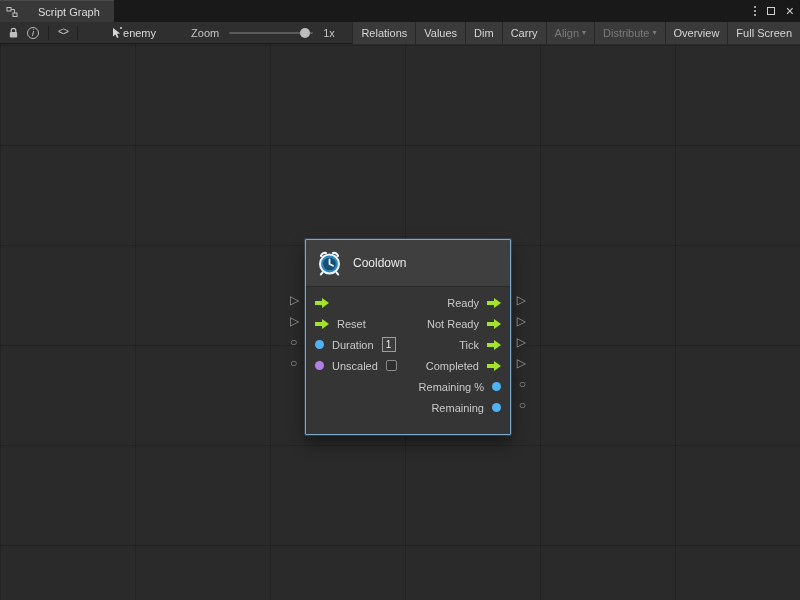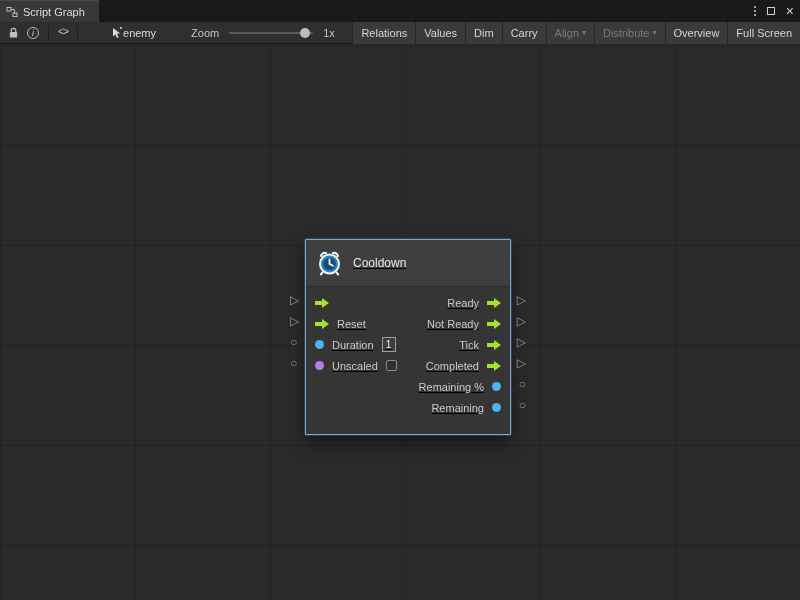--- a/index.html
+++ b/index.html
@@ -3,21 +3,21 @@
 <meta charset="utf-8">
 <style>
   * { margin:0; padding:0; box-sizing:border-box; }
   html,body { width:800px; height:600px; overflow:hidden; }
   body { font-family:"Liberation Sans","DejaVu Sans",sans-serif; background:#1a1a1a; }
 
   .window { width:800px; height:600px; display:flex; flex-direction:column; }
 
   
   .titlebar { height:22px; background:#191919; display:flex; align-items:stretch; position:relative; }
-  .tab { display:flex; align-items:center; gap:5px; background:#383838; padding:0 14px 0 6px;
+  .tab { display:flex; align-items:center; gap:20px; background:#383838; padding:0 14px 0 6px;
          font-size:11px; color:#dcdcdc; border-top:1px solid #4a4a4a; }
   .win-controls { position:absolute; right:4px; top:0; height:22px; display:flex; align-items:center; gap:9px; }
   .kebab { display:flex; flex-direction:column; align-items:center; cursor:pointer; padding:2px; }
   .kebab i { display:block; width:2px; height:2px; background:#cfcfcf; border-radius:50%; margin:1px 0; }
   .maxbox { width:8px; height:8px; border:1px solid #cfcfcf; display:inline-block; }
   .closex { color:#cfcfcf; font-size:14px; line-height:14px; padding:0 2px; cursor:pointer; }
 
   
   .toolbar { height:22px; background:#2f2f2f; border-bottom:1px solid #191919;
              display:flex; align-items:center; font-size:11px; color:#cfcfcf; }
@@ -41,21 +41,21 @@
   
   .canvas { position:relative; flex:1; background-color:#2a2a2a;
     background-image:
       linear-gradient(to right, rgba(0,0,0,0.16) 1px, transparent 1px),
       linear-gradient(to bottom, rgba(0,0,0,0.16) 1px, transparent 1px);
     background-size:135px 100px; background-position:0px 1px; }
 
   
   .node-wrap { position:absolute; left:288px; top:195px; width:240px; }
   .node { margin:0 17px; width:206px; border:1px solid #7aa8cc; border-radius:1px;
-          box-shadow:0 0 0 1px rgba(100,150,200,0.25), 0 8px 16px rgba(0,0,0,0.45); cursor:move;text-decoration:underline; }
+          box-shadow:0 0 0 1px rgba(100,150,200,0.25), 0 8px 16px rgba(0,0,0,0.45); cursor:move; }
   .node-header { height:47px; background:#3f3f3f; border-bottom:1px solid #2b2b2b;
                  display:flex; align-items:center; padding:0 10px; gap:10px; }
   .node-title { font-size:12px; color:#e8e8e8; }
   .node-body { background:#353535; padding:5px 0 16px; }
   .port-row { height:21px; display:flex; align-items:center; justify-content:space-between; padding:0 9px; }
   .pgroup { display:flex; align-items:center; gap:8px; font-size:11px; color:#c9c9c9; }
   .pgroup.right { justify-content:flex-end; }
 
   .flow-arrow { position:relative; display:inline-block; width:14px; height:10px; }
   .flow-arrow::before { content:""; position:absolute; left:0; top:3px; width:8px; height:4px; background:#a3e32d; }

